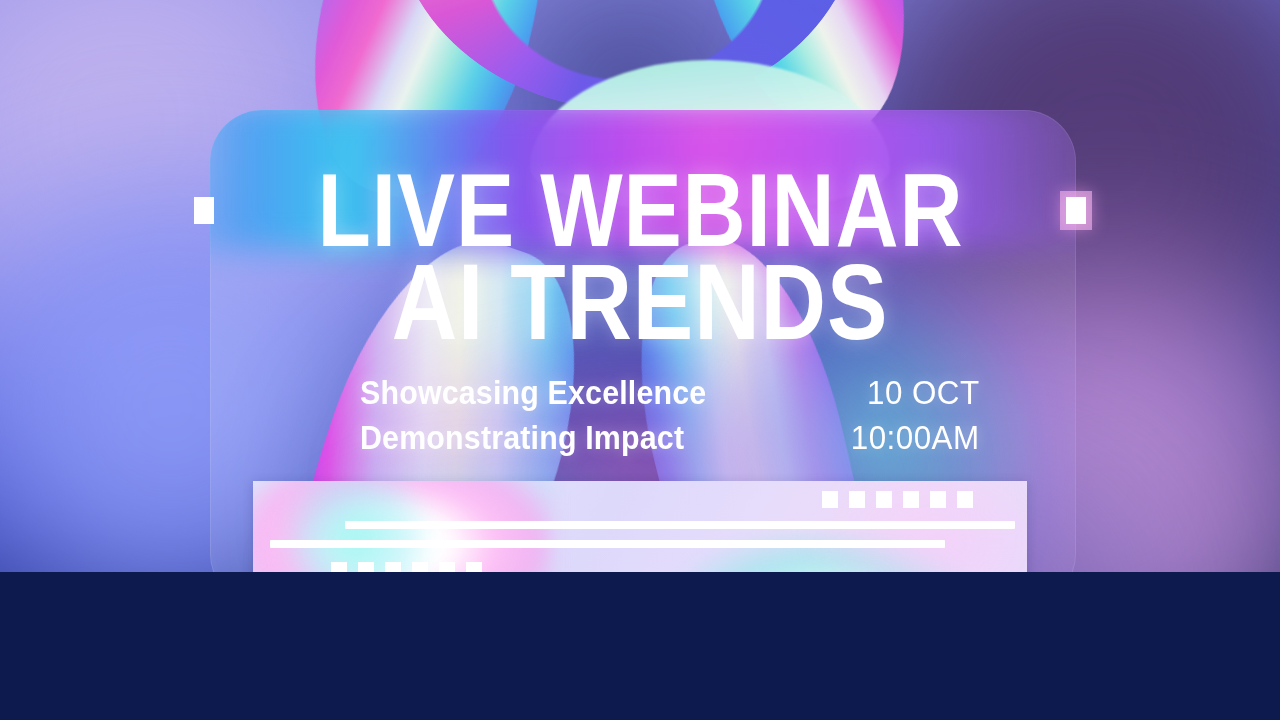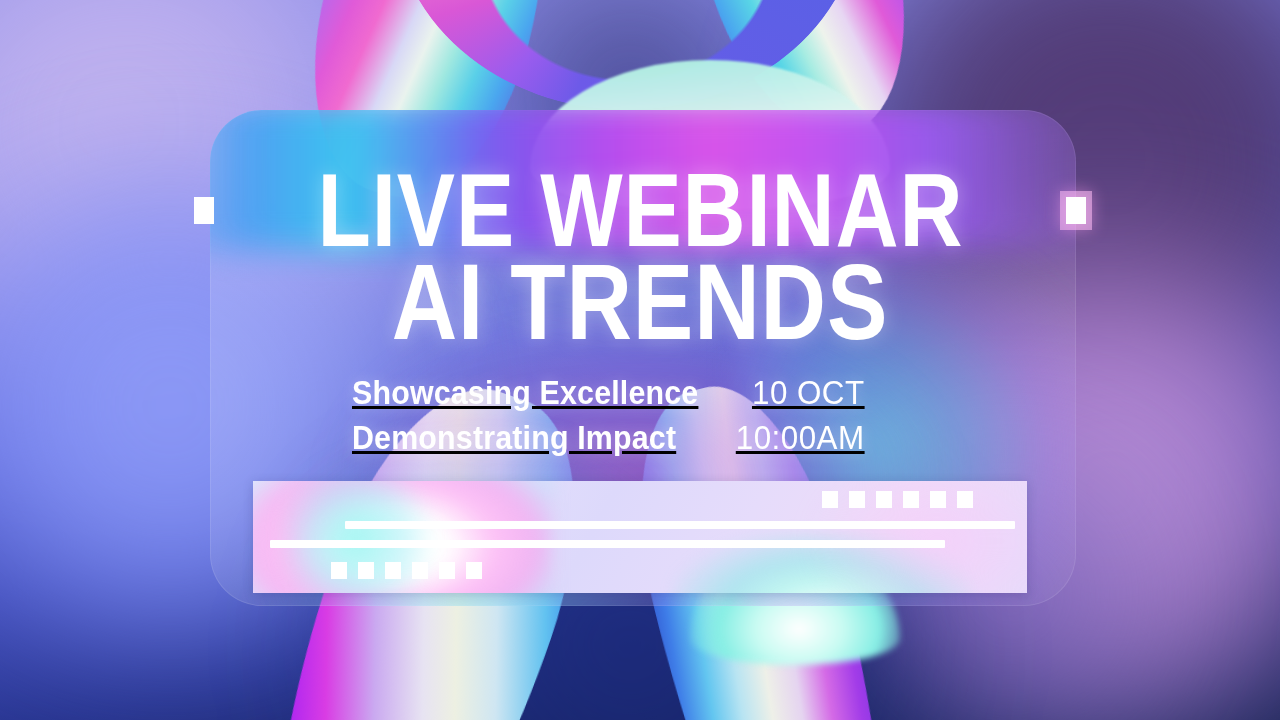--- a/index.html
+++ b/index.html
@@ -1,19 +1,19 @@
 <!DOCTYPE html>
 <html><head>
 <meta charset="utf-8">
 <style>
   html,body{margin:0;padding:0;background:#0d1a4d;}
   body{width:1280px;height:720px;overflow:hidden;
        font-family:"Liberation Sans",sans-serif;}
 
-  #poster{position:relative;width:1280px;height:720px;overflow:hidden;
+  #poster{position:relative;width:1280px;height:572px;overflow:hidden;
           background:#4c1d95;}
 
   
   .bg-base{position:absolute;inset:0;
     background:
       linear-gradient(168deg,
         #8f8fe8 0%, #8a8ce9 14%, #7b80e6 28%,
         #5c66d6 46%, #3f4bb8 60%, #27348f 74%,
         #192566 86%, #122052 100%);
   }
@@ -147,22 +147,22 @@
     font-family:"Liberation Sans Narrow","Liberation Sans",sans-serif;
     font-weight:700;color:#fff;line-height:.86;
     letter-spacing:1px;
     transform:scaleX(.84);transform-origin:center;
     white-space:nowrap;
     text-shadow:0 0 22px rgba(255,255,255,.35);
   }
   .t-line1{font-size:104px;}
   .t-line2{position:absolute;left:0;right:0;top:256px;text-align:center;font-size:108px;}
 
-  .sub-wrap{position:absolute;left:352px;top:371px;width:620px;
-            display:flex;align-items:flex-start;text-decoration:underline;}
+  .sub-wrap{position:absolute;left:360px;top:371px;width:620px;
+            display:flex;justify-content:space-between;align-items:flex-start;}
   .sub-left{font-family:"Liberation Sans Narrow","Liberation Sans",sans-serif;
             font-weight:700;font-size:33px;line-height:1.35;color:#fff;
             letter-spacing:.2px;transform:scaleX(.92);transform-origin:left center;
             text-shadow:0 0 14px rgba(255,255,255,.30);}
   .sub-right{font-family:"Liberation Sans Narrow","Liberation Sans",sans-serif;
              font-weight:400;font-size:33px;line-height:1.35;color:#fff;
              text-align:right;letter-spacing:.5px;
              transform:scaleX(.95);transform-origin:right center;
              text-shadow:0 0 14px rgba(255,255,255,.30);}
 

